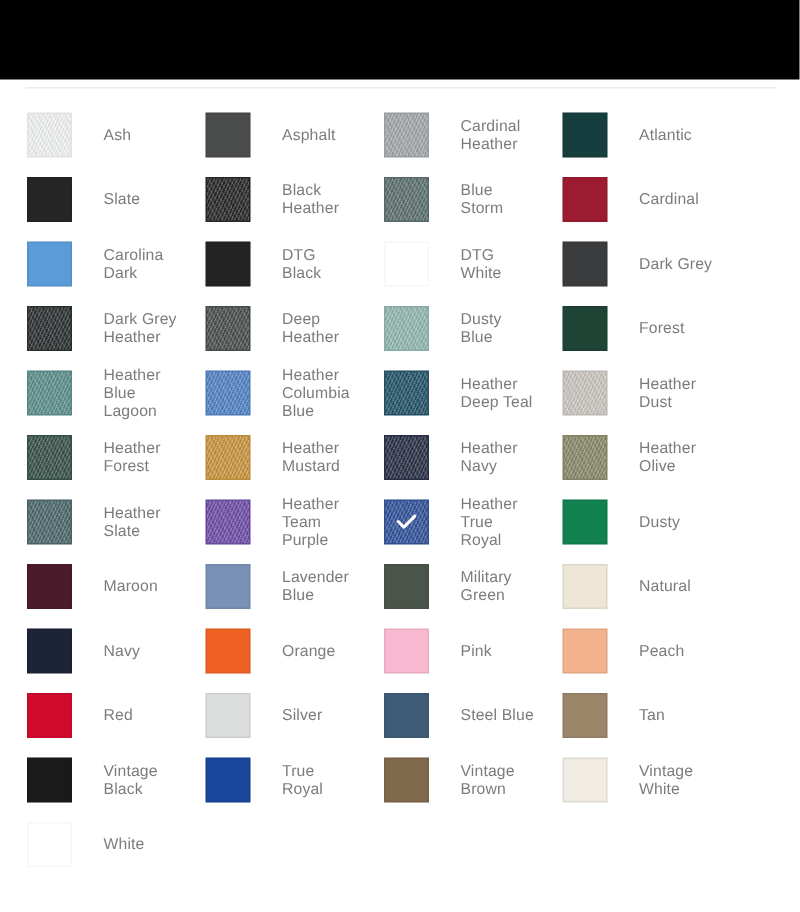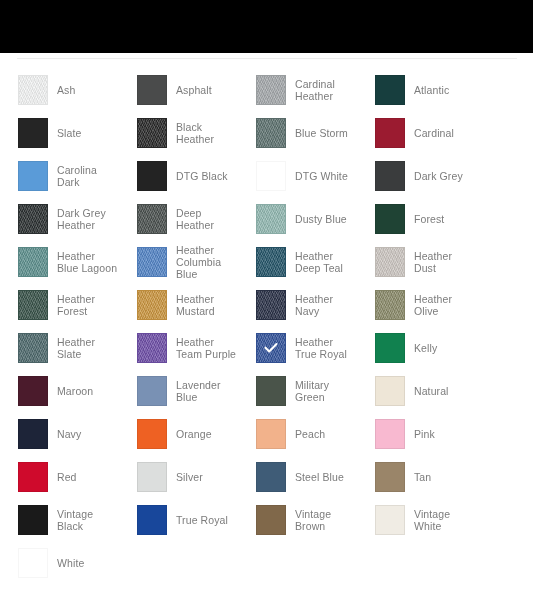--- a/index.html
+++ b/index.html
@@ -50,20 +50,21 @@
     align-content: flex-start;
   }
   .swatch-cell {
     box-sizing: border-box;
     width: 119px;
     height: 43px;
     padding-left: 18px;
     display: flex;
     align-items: center;
     cursor: pointer;
+    gap: 12px;
   }
   .swatch-chip {
     position: relative;
     width: 30px;
     height: 30px;
     min-width: 30px;
     min-height: 30px;
     border: 1px solid rgba(0,0,0,0.07);
     box-sizing: border-box;
     background-clip: padding-box;
@@ -220,21 +221,21 @@
       <div class="swatch-cell selected" aria-selected="true">
         <span class="swatch-chip heathered" style="background: rgb(53, 85, 156);">
           <span class="check-icon"><svg viewBox="0 0 24 24" width="18" height="18" aria-hidden="true">
               <path d="M20.3 5.7a1.3 1.3 0 0 0-1.9 0L9.6 14.6l-4-4a1.3 1.3 0 1 0-1.9 1.9l5 5c.5.5 1.4.5 1.9 0l9.7-9.8c.5-.6.5-1.5 0-2z" fill="#ffffff"></path>
             </svg></span>
         </span>
         <span class="swatch-label">Heather True Royal</span>
       </div>
       <div class="swatch-cell">
         <span class="swatch-chip" style="background: rgb(17, 129, 79);"></span>
-        <span class="swatch-label">Kelly</span>
+        <span class="swatch-label">Dusty</span>
       </div>
       <div class="swatch-cell">
         <span class="swatch-chip" style="background: rgb(75, 27, 44);"></span>
         <span class="swatch-label">Maroon</span>
       </div>
       <div class="swatch-cell">
         <span class="swatch-chip" style="background: rgb(121, 145, 180);"></span>
         <span class="swatch-label">Lavender Blue</span>
       </div>
       <div class="swatch-cell">
@@ -247,28 +248,28 @@
       </div>
       <div class="swatch-cell">
         <span class="swatch-chip" style="background: rgb(29, 36, 56);"></span>
         <span class="swatch-label">Navy</span>
       </div>
       <div class="swatch-cell">
         <span class="swatch-chip" style="background: rgb(238, 97, 35);"></span>
         <span class="swatch-label">Orange</span>
       </div>
       <div class="swatch-cell">
+        <span class="swatch-chip" style="background: rgb(248, 185, 208);"></span>
+        <span class="swatch-label">Pink</span>
+      </div>
+      <div class="swatch-cell">
         <span class="swatch-chip" style="background: rgb(242, 178, 139);"></span>
         <span class="swatch-label">Peach</span>
       </div>
       <div class="swatch-cell">
-        <span class="swatch-chip" style="background: rgb(248, 185, 208);"></span>
-        <span class="swatch-label">Pink</span>
-      </div>
-      <div class="swatch-cell">
         <span class="swatch-chip" style="background: rgb(207, 10, 44);"></span>
         <span class="swatch-label">Red</span>
       </div>
       <div class="swatch-cell">
         <span class="swatch-chip" style="background: rgb(220, 222, 221);"></span>
         <span class="swatch-label">Silver</span>
       </div>
       <div class="swatch-cell">
         <span class="swatch-chip" style="background: rgb(63, 92, 119);"></span>
         <span class="swatch-label">Steel Blue</span>

